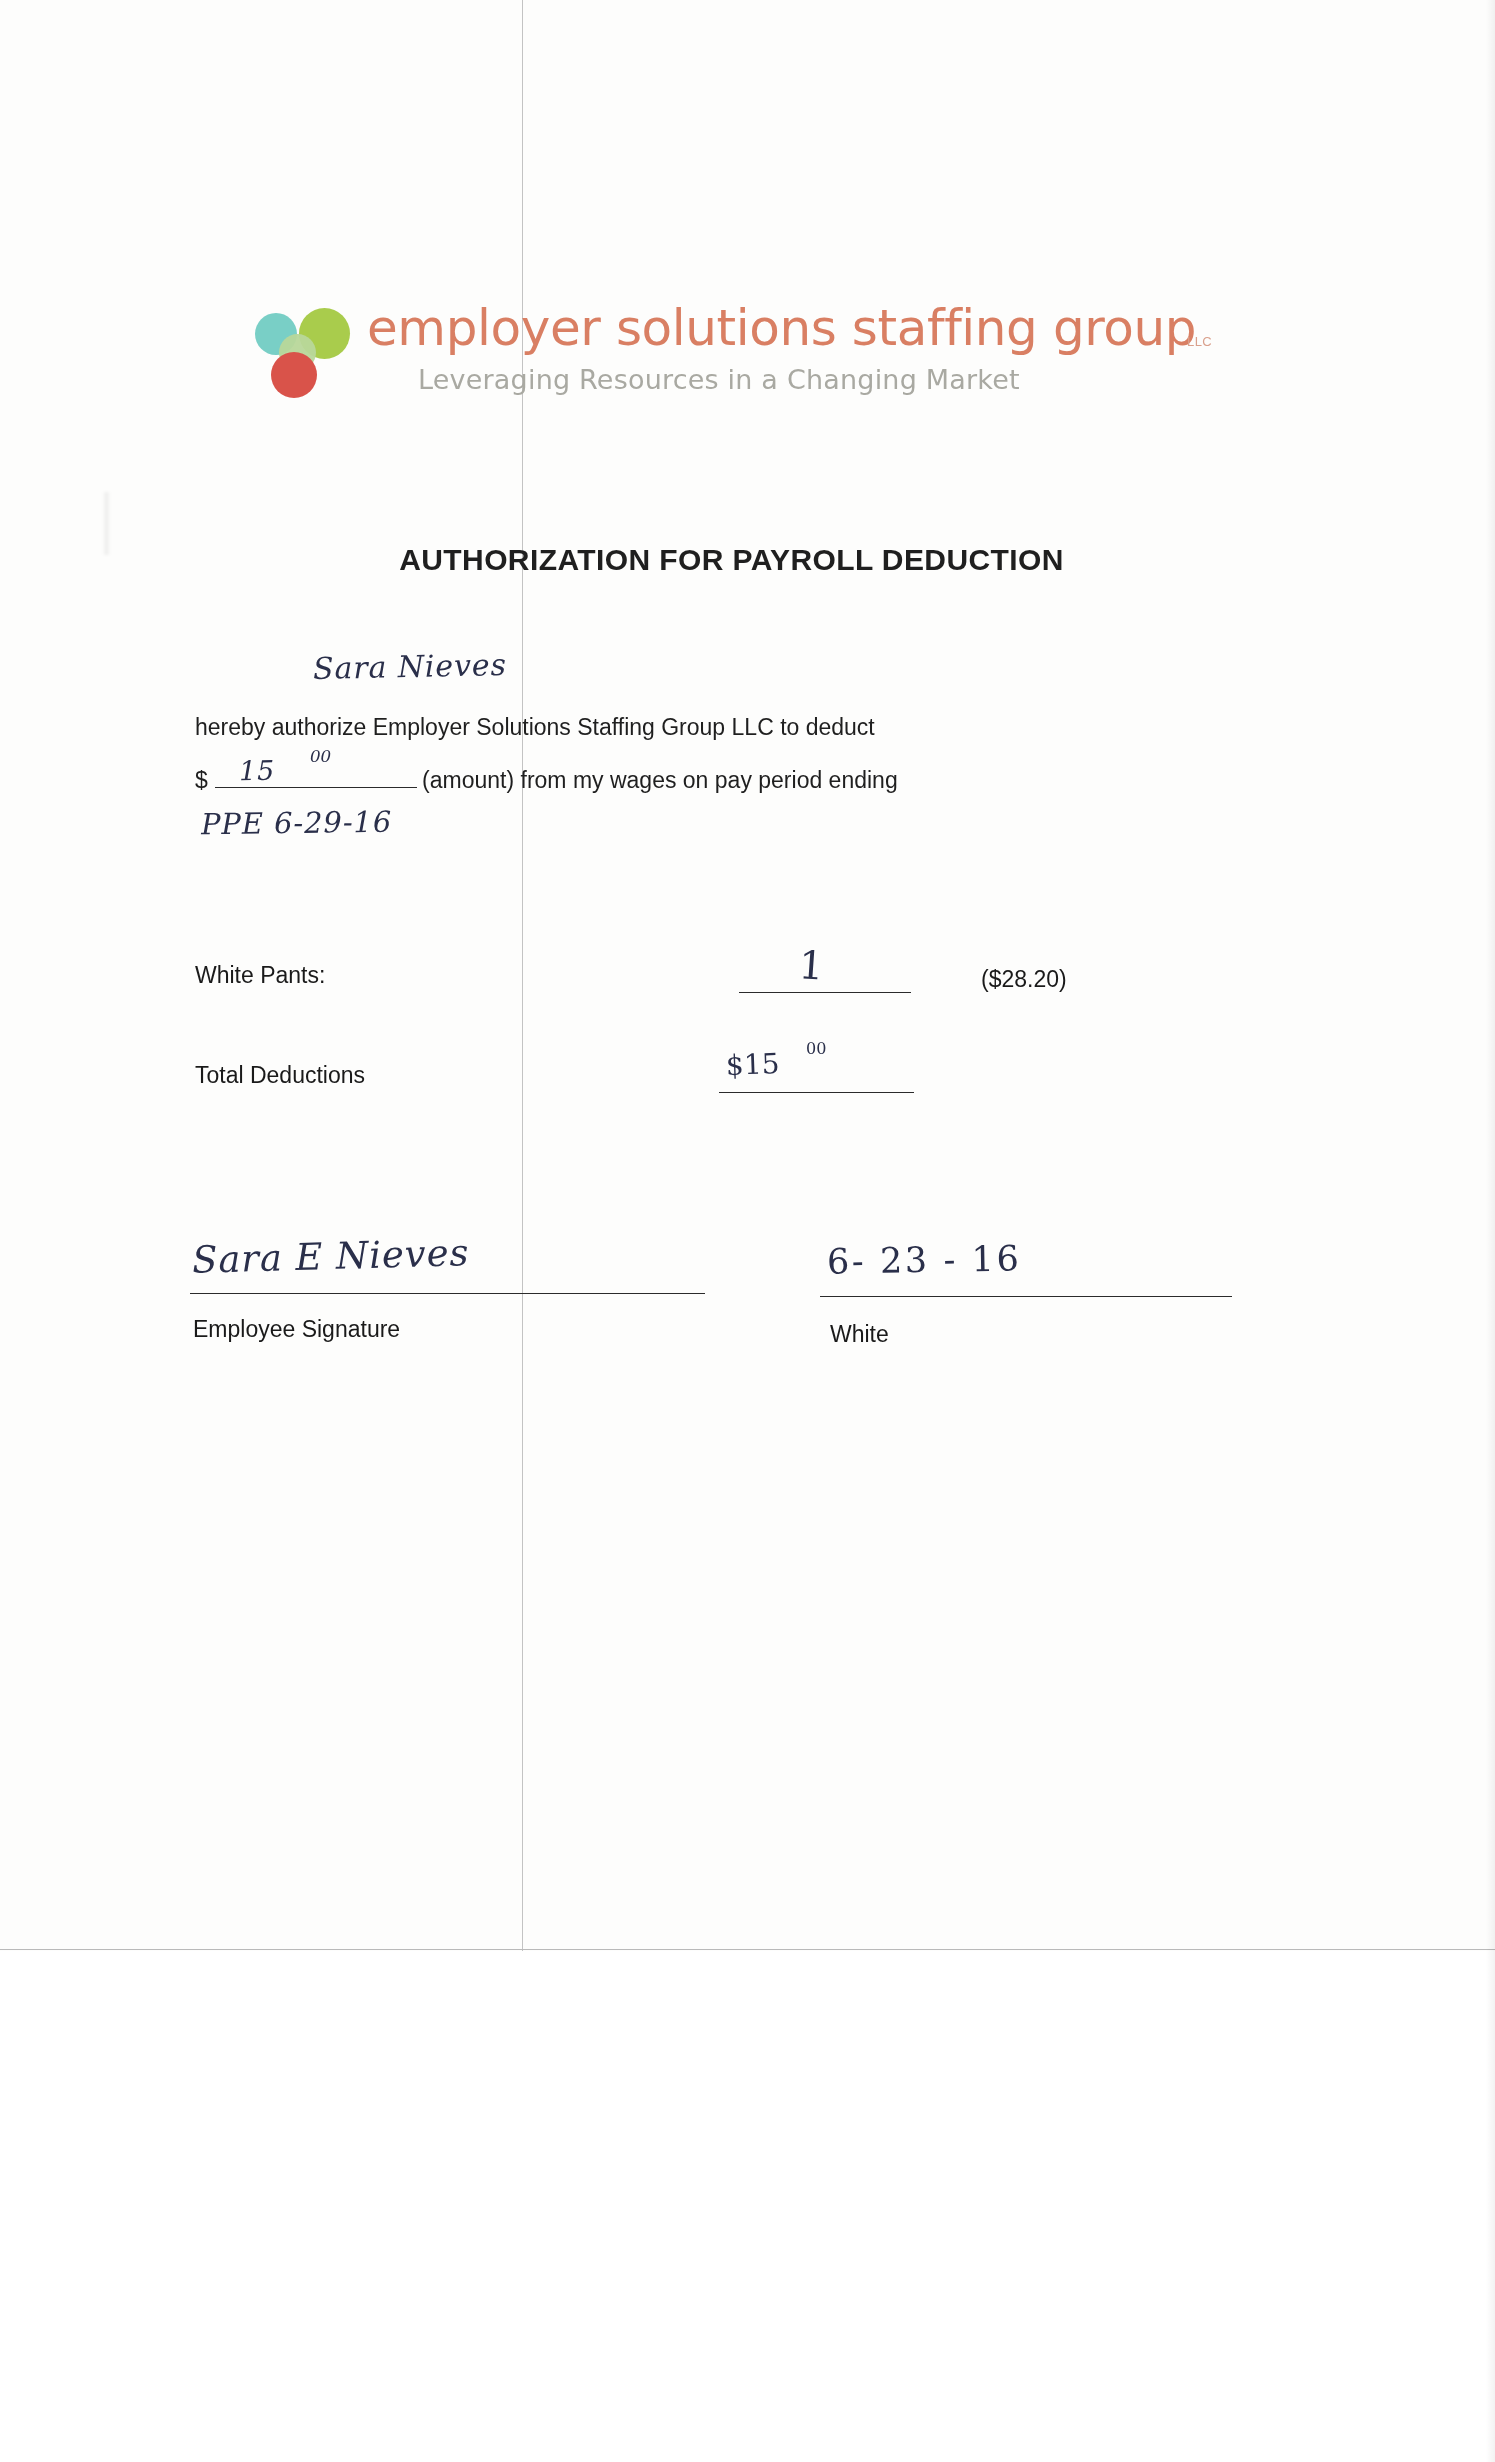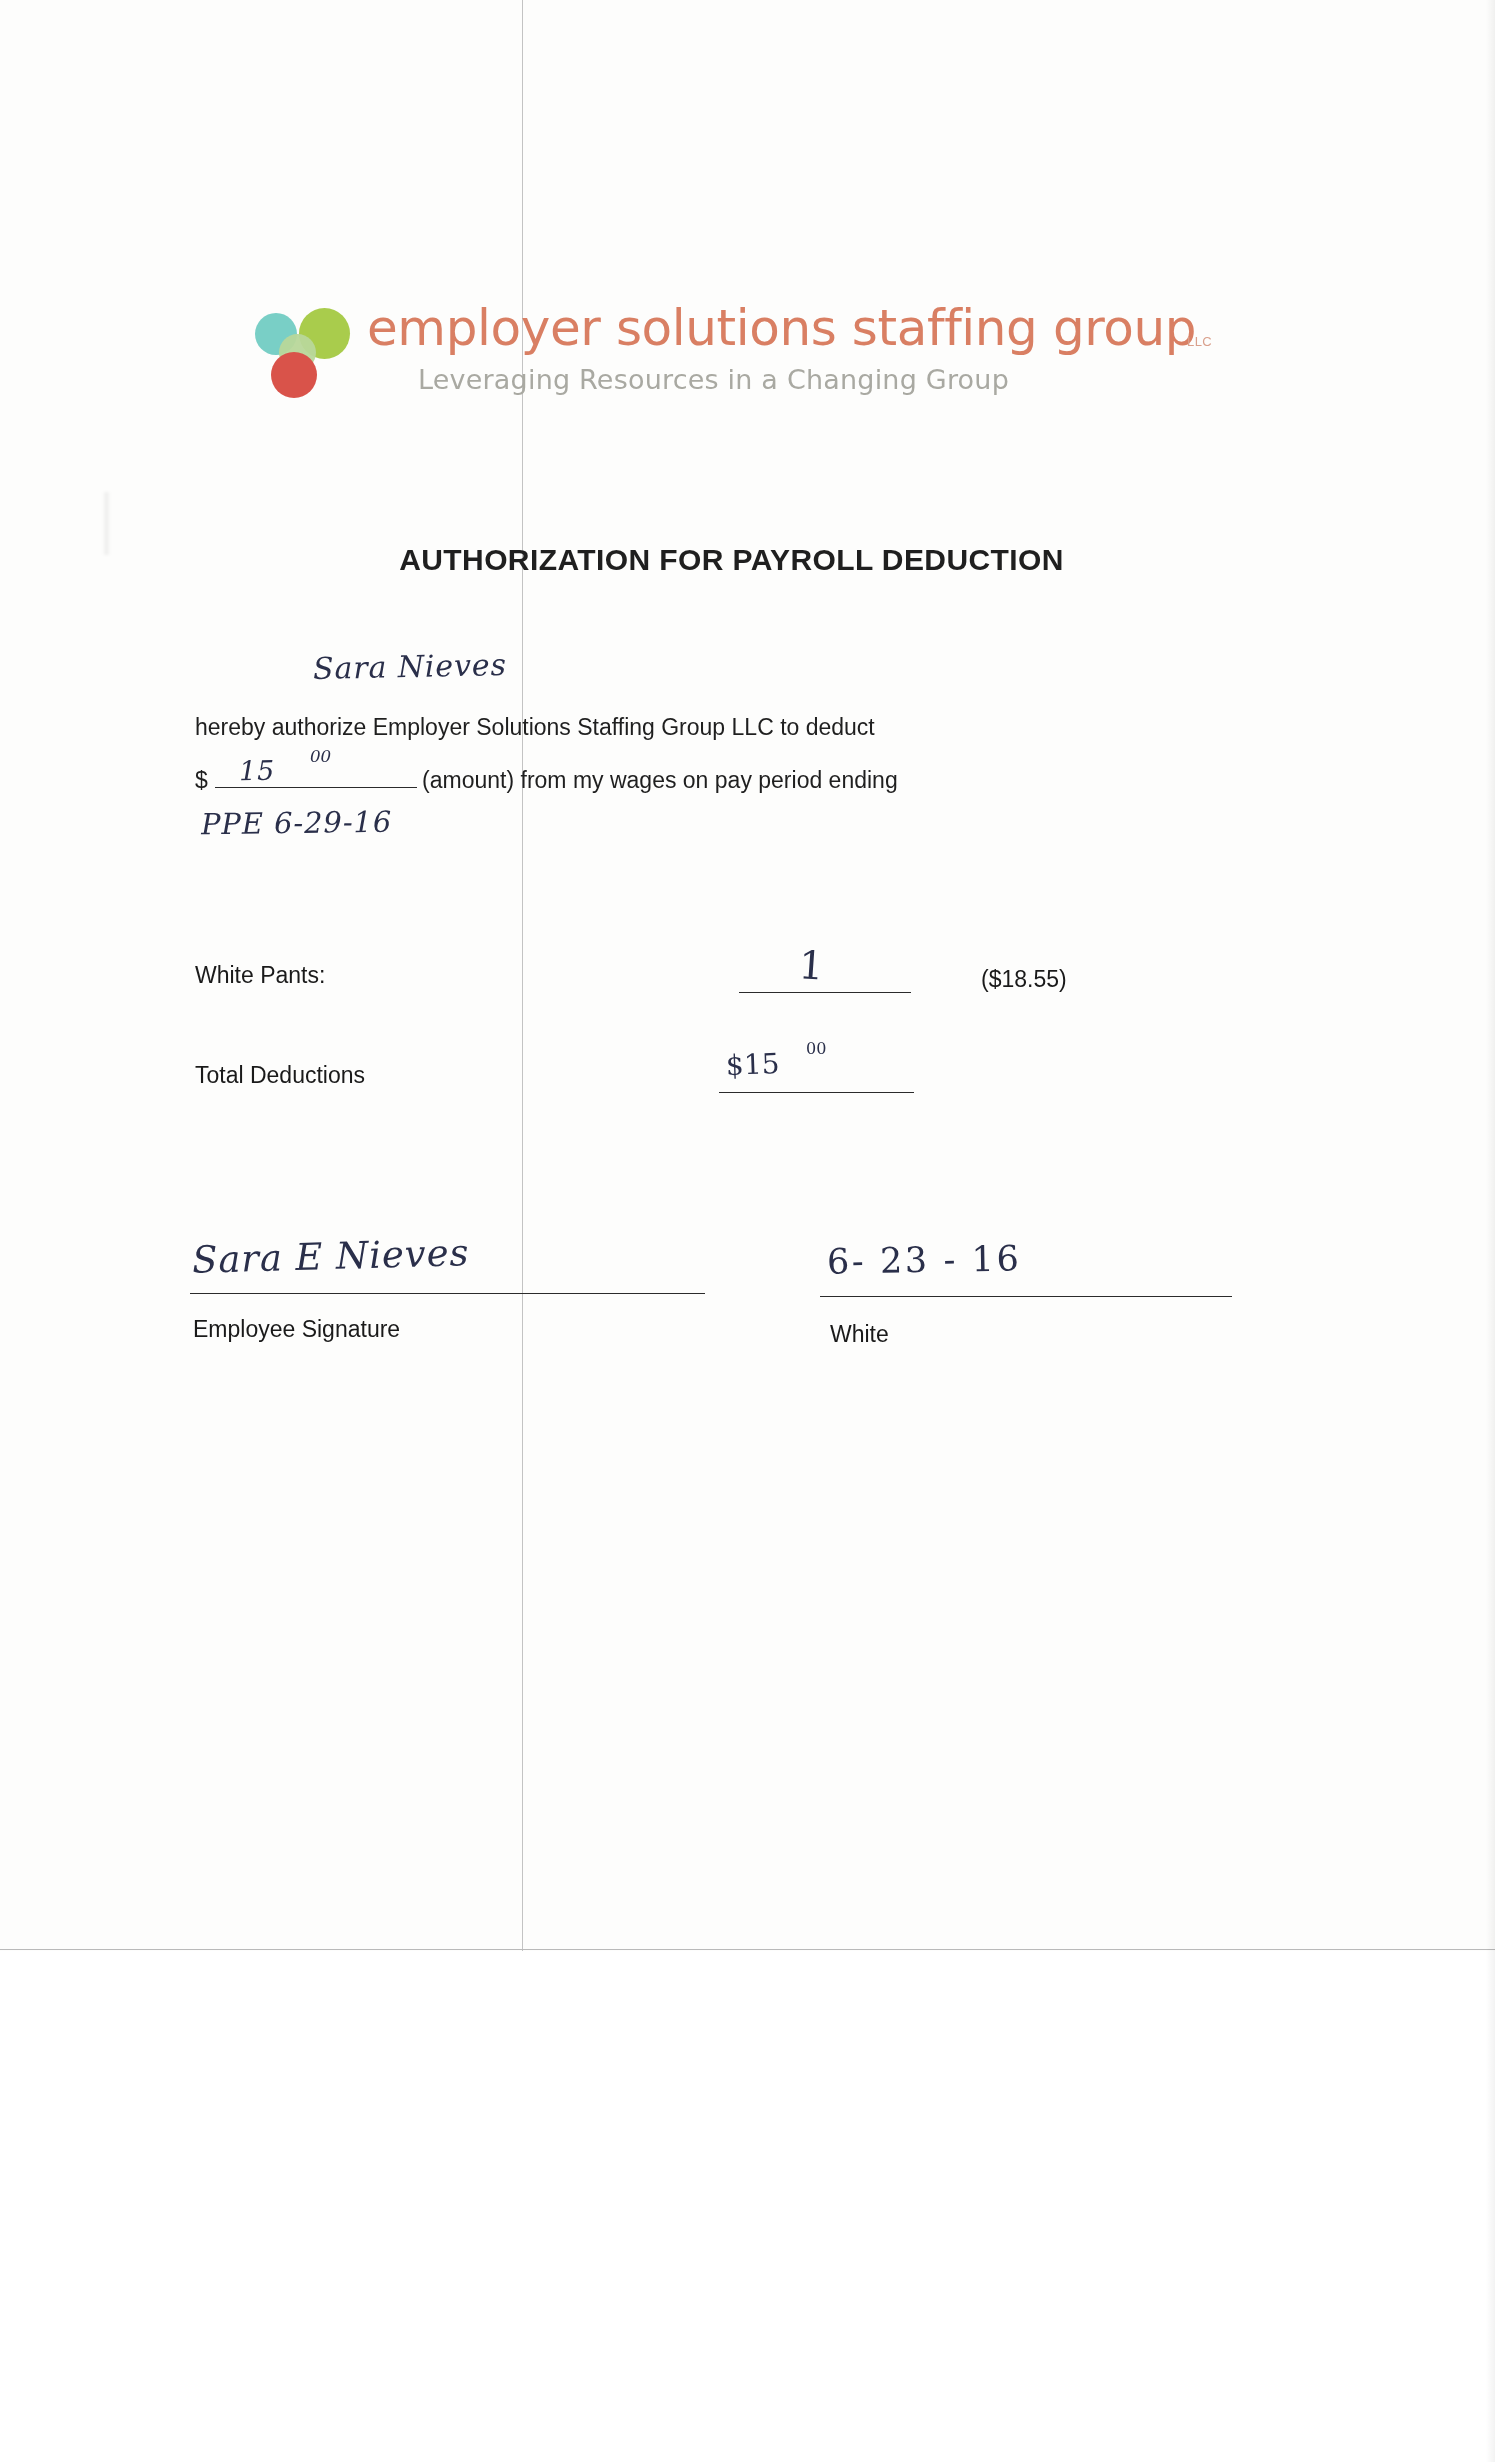--- a/index.html
+++ b/index.html
@@ -286,42 +286,42 @@
 
   <div id="logo-block">
     <div id="logo-mark">
       <span class="blob blob-teal"></span>
       <span class="blob blob-green"></span>
       <span class="blob blob-sage"></span>
       <span class="blob blob-red"></span>
     </div>
     <div id="logo-wordmark">employer solutions staffing group</div>
     <div id="logo-llc">LLC</div>
-    <div id="logo-tagline">Leveraging Resources in a Changing Group</div>
+    <div id="logo-tagline">Leveraging Resources in a Changing Market</div>
   </div>
 
   <div id="form-title">AUTHORIZATION FOR PAYROLL DEDUCTION</div>
 
 
   <div id="para-line2" class="line-row">hereby authorize Employer Solutions Staffing Group LLC to deduct</div>
 
   <div id="para-line3" class="line-row">
     <span>$</span><span class="rule rule-amount"></span><span>(amount) from my wages on pay period ending</span>
   </div>
 
 
   <div id="hand-name" class="hand">Sara Nieves</div>
   <div id="hand-amount" class="hand">15</div>
   <div id="hand-amount-sup">00</div>
   <div id="hand-date" class="hand">PPE 6-29-16</div>
 
   <div id="item-pants-label">White Pants:</div>
   <div id="item-pants-rule"></div>
   <div id="item-pants-value">1</div>
-  <div id="item-pants-price">($18.55)</div>
+  <div id="item-pants-price">($28.20)</div>
 
   <div id="item-total-label">Total Deductions</div>
   <div id="item-total-rule"></div>
   <div id="item-total-value">$15</div>
   <div id="item-total-sup">00</div>
 
   <div id="sig-hand">Sara E Nieves</div>
   <div id="sig-rule"></div>
   <div id="sig-label">Employee Signature</div>
 

